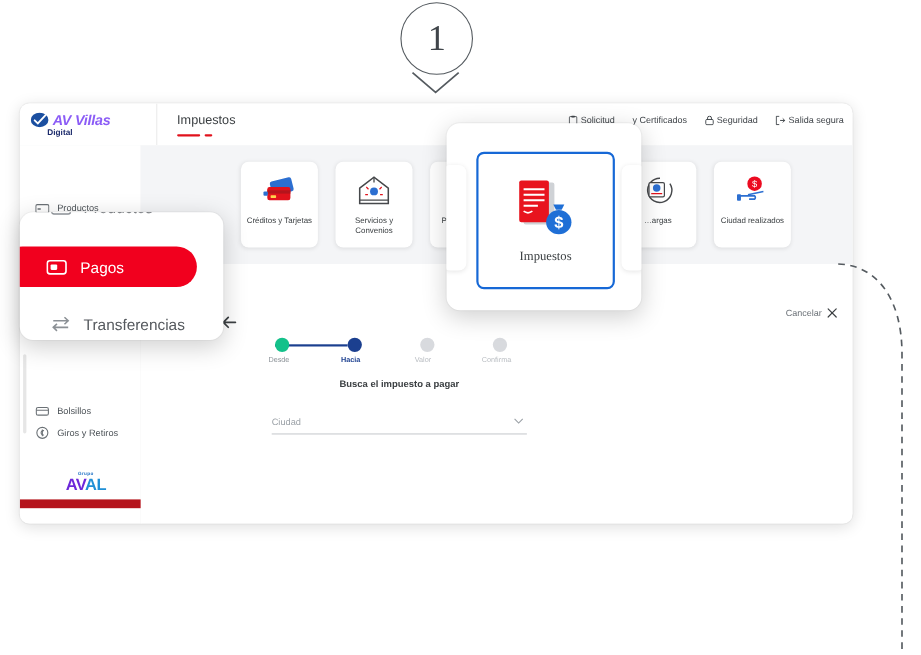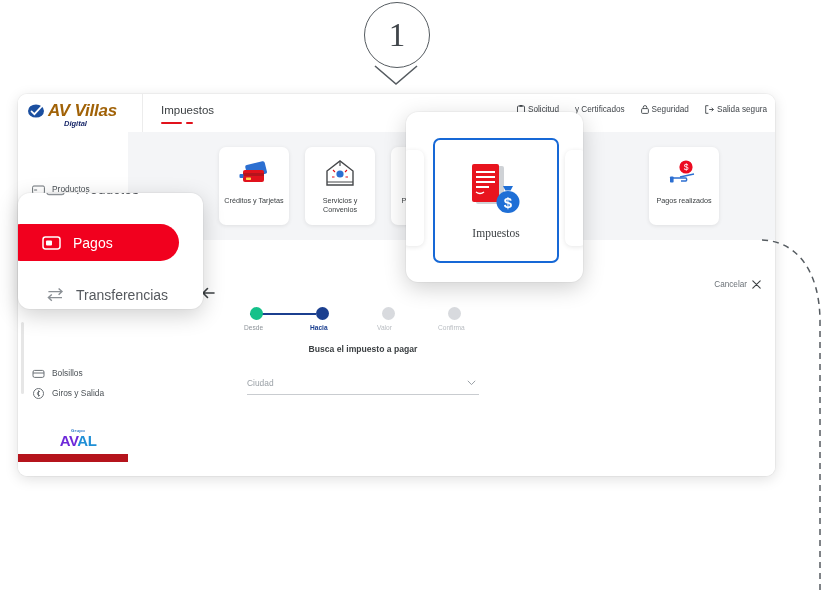--- a/index.html
+++ b/index.html
@@ -39,26 +39,26 @@
     position:absolute;left:0;top:0;width:757px;height:38px;background:#fff;
     border-bottom:1px solid #eceef0;
   }
   #brand-logo{
     position:absolute;left:10px;top:8px;width:105px;height:25px;
     display:flex;flex-direction:column;align-items:flex-start;
   }
   .logo-row{display:flex;align-items:center;gap:3px;}
   .logo-mark{width:17px;height:14px;}
   .logo-text{
-    color:#a16207;font-weight:bold;font-style:italic;font-size:17px;
+    color:#8b5cf6;font-weight:bold;font-style:italic;font-size:13px;
     letter-spacing:-.2px;line-height:1;
   }
   .logo-sub{
-    color:#1b2a6b;font-weight:bold;font-style:italic;font-size:7.5px;
-    margin-left:36px;margin-top:1px;line-height:1;
+    color:#1b2a6b;font-weight:bold;font-size:7.5px;
+    margin-left:15px;margin-top:1px;line-height:1;
   }
   .topbar-divider{
     position:absolute;left:124px;top:0;width:1px;height:38px;background:#ececec;
   }
   #page-title{
     position:absolute;left:143px;top:10px;color:#3c4043;font-size:11.5px;
   }
   .title-underline{position:absolute;left:143px;top:28px;display:flex;gap:4px;}
   .title-underline i{display:block;height:2.4px;background:#e1121c;border-radius:1px;}
   .ul-long{width:21px;}
@@ -303,21 +303,21 @@
       </svg>
       <span>Bolsillos</span>
     </div>
 
     <div class="side-item" id="side-giros">
       <svg class="si-ico" viewBox="0 0 13 13">
         <circle cx="6.5" cy="6.5" r="5" fill="none" stroke="#6b7176" stroke-width="1"></circle>
         <path d="M8 4.6 a2 2 0 1 0 0 3.8" fill="none" stroke="#6b7176" stroke-width="1"></path>
         <path d="M6.5 3.4 V9.6" stroke="#6b7176" stroke-width="1"></path>
       </svg>
-      <span>Giros y Salida</span>
+      <span>Giros y Retiros</span>
     </div>
 
     <div id="aval-logo">
       <div class="aval-top">Grupo</div>
       <div class="aval-main">
         <span class="a1">AV</span><span class="a2">AL</span>
       </div>
     </div>
     <div id="aval-bar"></div>
   </div>
@@ -362,30 +362,39 @@
         <rect x="6" y="5" width="16" height="20" rx="1.2" fill="#d3d5d9"></rect>
         <rect x="4" y="4" width="15" height="20" rx="1.2" fill="#e1121c"></rect>
         <path d="M6.5 8.5 H16.5 M6.5 11 H16.5 M6.5 13.5 H16.5 M6.5 16 H13" stroke="#fff" stroke-width="1"></path>
         <circle cx="24.5" cy="21" r="6.4" fill="#2c6fd1"></circle>
         <path d="M22.5 14.6 h4 l-1 2 h-2 z" fill="#2c6fd1"></path>
         <text x="24.5" y="24" font-size="8.5" fill="#fff" text-anchor="middle" font-family="Liberation Sans, sans-serif">$</text>
       </svg>
       <div class="tl-label">Impuestos</div>
     </div>
 
+    <div class="tile" id="tile-recargas">
+      <svg class="tl-ico" viewBox="0 0 34 34">
+        <path d="M28 10 a11 11 0 1 1 -9 -5" fill="none" stroke="#46484b" stroke-width="1.3"></path>
+        <rect x="9" y="9" width="14" height="13" rx="1.3" fill="#fff" stroke="#46484b" stroke-width="1.1"></rect>
+        <circle cx="16" cy="14" r="3.4" fill="#2c6fd1"></circle>
+        <path d="M11 19 H21" stroke="#e1121c" stroke-width="1.3"></path>
+      </svg>
+      <div class="tl-label">…argas</div>
+    </div>
 
     <div class="tile" id="tile-pagos-realizados">
       <svg class="tl-ico" viewBox="0 0 34 34">
         <circle cx="19" cy="10" r="6.6" fill="#ec0b21"></circle>
         <text x="19" y="13.2" font-size="8.5" fill="#fff" text-anchor="middle" font-family="Liberation Sans, sans-serif">$</text>
         <path d="M4 21 h5 l10 0 a2 2 0 0 1 0 3 h-5" fill="none" stroke="#2c6fd1" stroke-width="1.5"></path>
         <rect x="3" y="19.5" width="3.6" height="6" rx="0.8" fill="#2c6fd1"></rect>
         <path d="M13 20 L27 17" stroke="#2c6fd1" stroke-width="1.4"></path>
       </svg>
-      <div class="tl-label">Pagos realizados</div>
+      <div class="tl-label">Ciudad realizados</div>
     </div>
 
     <svg id="back-arrow" viewBox="0 0 18 18">
       <path d="M14 9 H3 M7.5 4.5 L3 9 L7.5 13.5" fill="none" stroke="#3c4043" stroke-width="1.6" stroke-linecap="round" stroke-linejoin="round"></path>
     </svg>
 
     <div id="cancel-btn">
       <span>Cancelar</span>
       <svg width="9" height="9" viewBox="0 0 9 9">
         <path d="M0.8 0.8 L8.2 8.2 M8.2 0.8 L0.8 8.2" stroke="#3c4043" stroke-width="1.1" stroke-linecap="round"></path>

